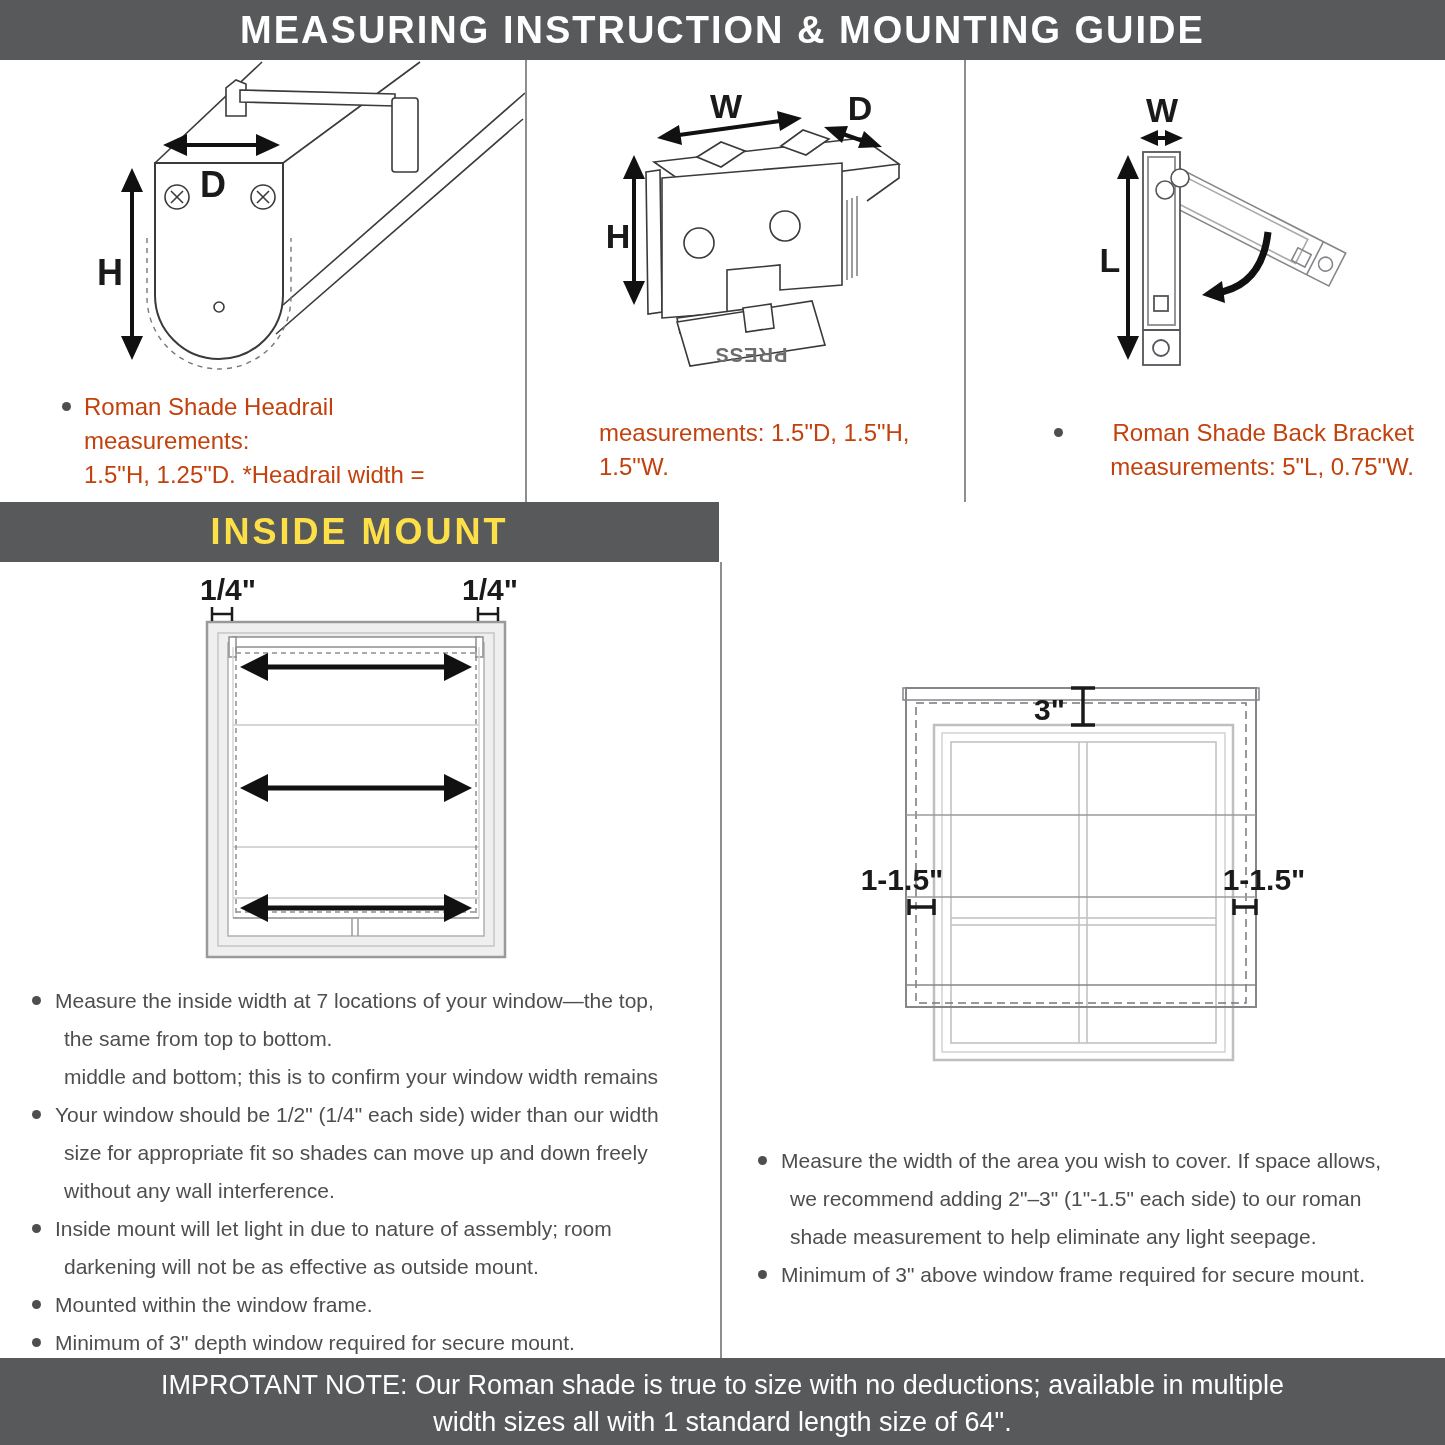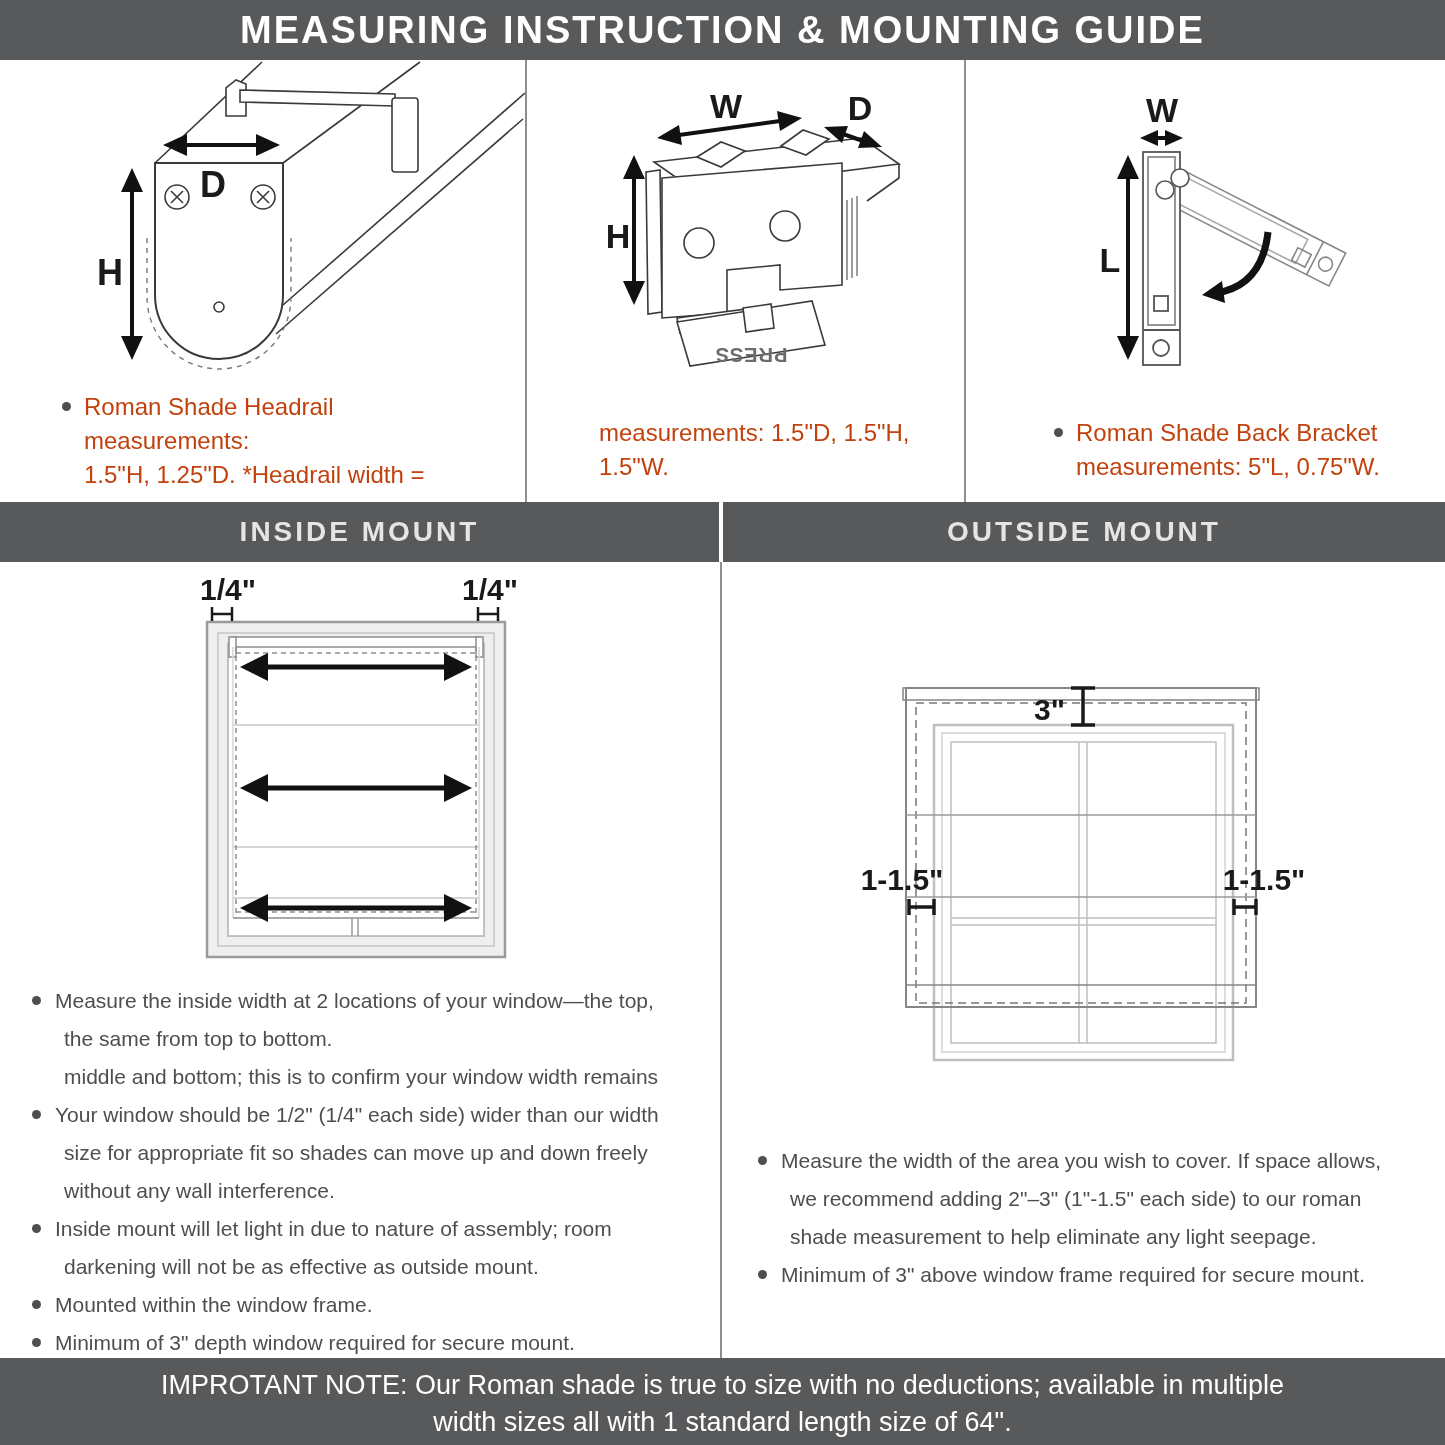--- a/index.html
+++ b/index.html
@@ -4,21 +4,21 @@
 <style>
   html,body{margin:0;padding:0;background:#fff;}
   .page{position:relative;width:1445px;height:1445px;background:#fff;overflow:hidden;
         font-family:"Liberation Sans",sans-serif;color:#4d4e50;}
   
   .topbar{position:absolute;left:0;top:0;width:1445px;height:60px;background:#58595b;
           display:flex;align-items:center;justify-content:center;}
   .topbar span{color:#fff;font-weight:bold;font-size:38px;letter-spacing:2px;white-space:nowrap;text-align:right;}
   .secbar{position:absolute;top:502px;height:60px;background:#58595b;display:flex;
           align-items:center;justify-content:center;}
-  .secbar span{color:#e5e5e5;font-weight:bold;font-size:28px;letter-spacing:3px;}
+  .secbar span{color:#fde047;font-weight:bold;font-size:36px;letter-spacing:3px;}
   .secbar.left{left:0;width:719px;}
   .secbar.right{left:723px;width:722px;}
   .footbar{position:absolute;left:0;top:1358px;width:1445px;height:89px;background:#58595b;
            text-align:center;color:#fff;font-size:27px;line-height:37px;box-sizing:border-box;padding-top:9px;}
   
   .panels{position:absolute;left:0;top:60px;width:1445px;height:442px;}
   .panel{position:absolute;top:0;height:442px;}
   .panel.p1{left:0;width:525px;}
   .panel.p2{left:527px;width:437px;}
   .panel.p3{left:966px;width:479px;}
@@ -170,35 +170,32 @@
           <polygon points="217,78 199,70 199,86"></polygon>
         </g>
         <g fill="#111">
           <line x1="162" y1="115" x2="162" y2="280" stroke="#111" stroke-width="4"></line>
           <polygon points="162,95 151,119 173,119"></polygon>
           <polygon points="162,300 151,276 173,276"></polygon>
         </g>
         <text class="dimlabel" x="196" y="62" font-size="34" text-anchor="middle">W</text>
         <text class="dimlabel" x="144" y="212" font-size="34" text-anchor="middle">L</text>
       </svg>
-      <div class="cap" style="left:88px;top:356px;width:360px;">
+      <div class="cap" style="left:88px;top:356px;width:360px;text-align:right;">
         <div class="ln first">Roman Shade Back Bracket</div>
         <div class="ln">measurements: 5"L, 0.75"W.</div>
       </div>
     </div>
   </div>
 
   <div class="pdiv" style="left:525px;"></div>
   <div class="pdiv" style="left:964px;"></div>
 
   <div class="secbar left">
     <span>INSIDE MOUNT</span>
-  </div>
-  <div class="secbar right">
-    <span>OUTSIDE MOUNT</span>
   </div>
 
   <div class="halves half-l" style="position:absolute;">
     <svg width="720" height="400" viewBox="0 0 720 400">
       <rect x="207" y="60" width="298" height="335" fill="#efeff0" stroke="#9a9a9c" stroke-width="2.5"></rect>
       <rect x="218" y="71" width="276" height="313" fill="none" stroke="#c6c6c8" stroke-width="1.5"></rect>
       <rect x="228" y="81" width="256" height="293" fill="#fff" stroke="#b0b0b2" stroke-width="1.5"></rect>
       <g stroke="#8e8e90" stroke-width="1.5" fill="#fff">
         <rect x="233" y="75" width="246" height="10"></rect>
         <rect x="229" y="75" width="7" height="20"></rect>
@@ -239,21 +236,21 @@
           <line x1="232" y1="45" x2="232" y2="59"></line>
         <line x1="478" y1="52" x2="498" y2="52"></line>
           <line x1="478" y1="45" x2="478" y2="59"></line>
           <line x1="498" y1="45" x2="498" y2="59"></line>
       </g>
       <text class="dimlabel" x="228" y="38" font-size="30" text-anchor="middle">1/4"</text>
       <text class="dimlabel" x="490" y="38" font-size="30" text-anchor="middle">1/4"</text>
     </svg>
     <div class="blist" style="left:30px;top:420px;width:676px;">
       <div class="bi">
-        <div>Measure the inside width at 2 locations of your window—the top,</div>
+        <div>Measure the inside width at 7 locations of your window—the top,</div>
         <div class="c">the same from top to bottom.</div>
         <div class="c">middle and bottom; this is to confirm your window width remains</div>
       </div>
       <div class="bi">
         <div>Your window should be 1/2" (1/4" each side) wider than our width</div>
         <div class="c">size for appropriate fit so shades can move up and down freely</div>
         <div class="c">without any wall interference.</div>
       </div>
       <div class="bi">
         <div>Inside mount will let light in due to nature of assembly; room</div>

